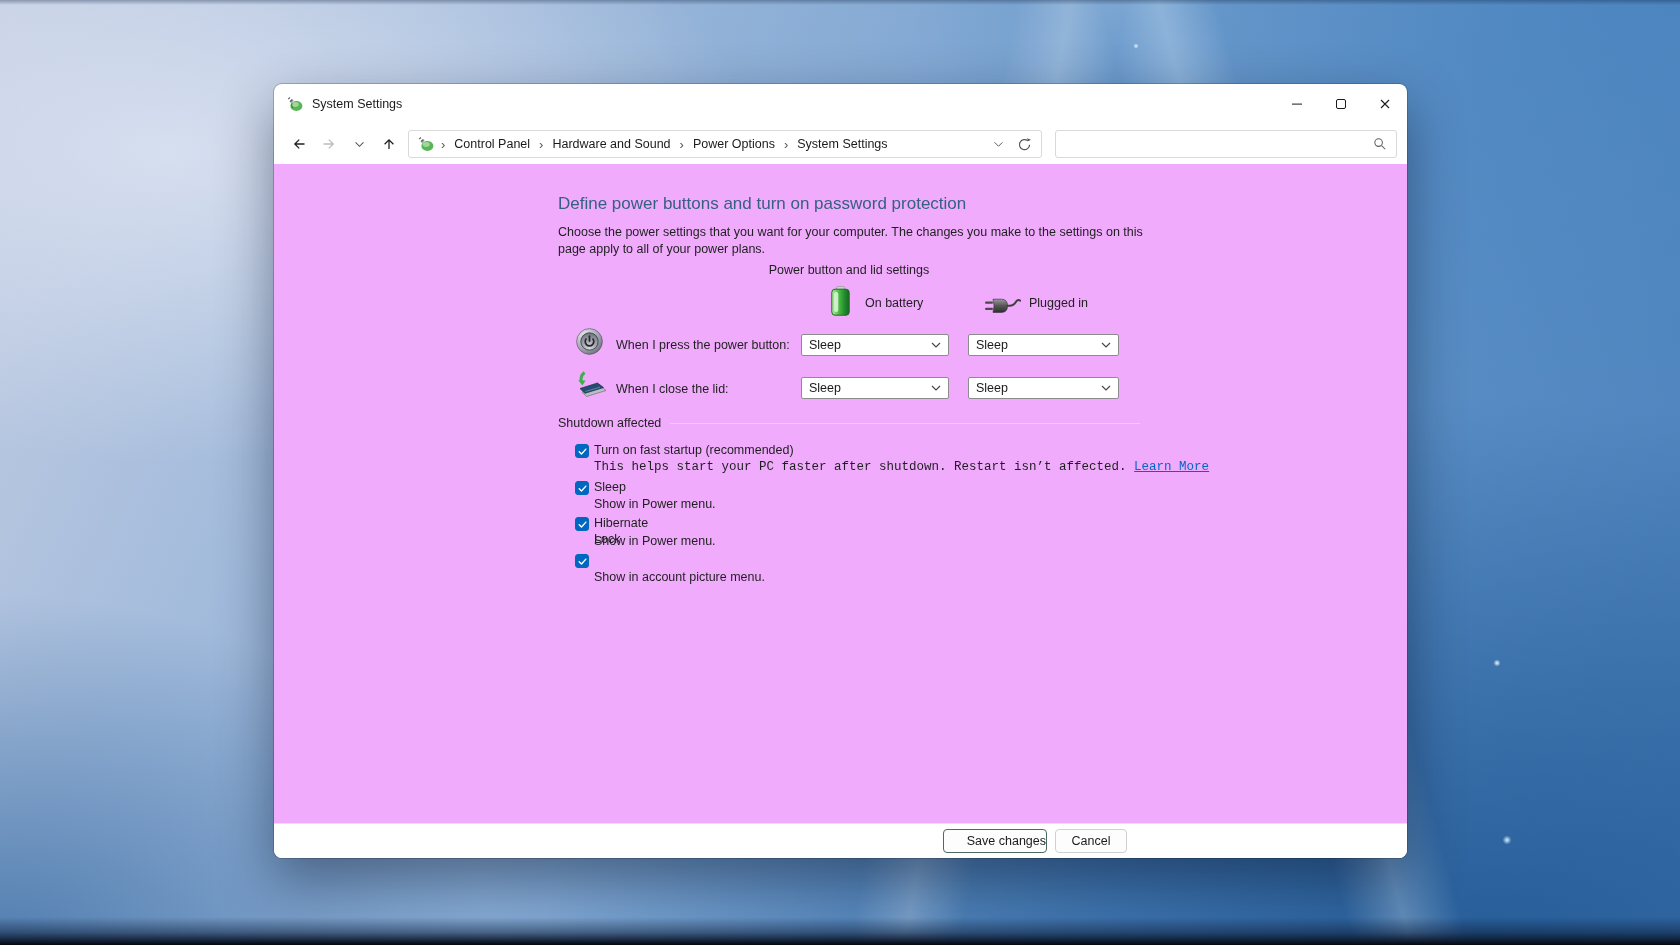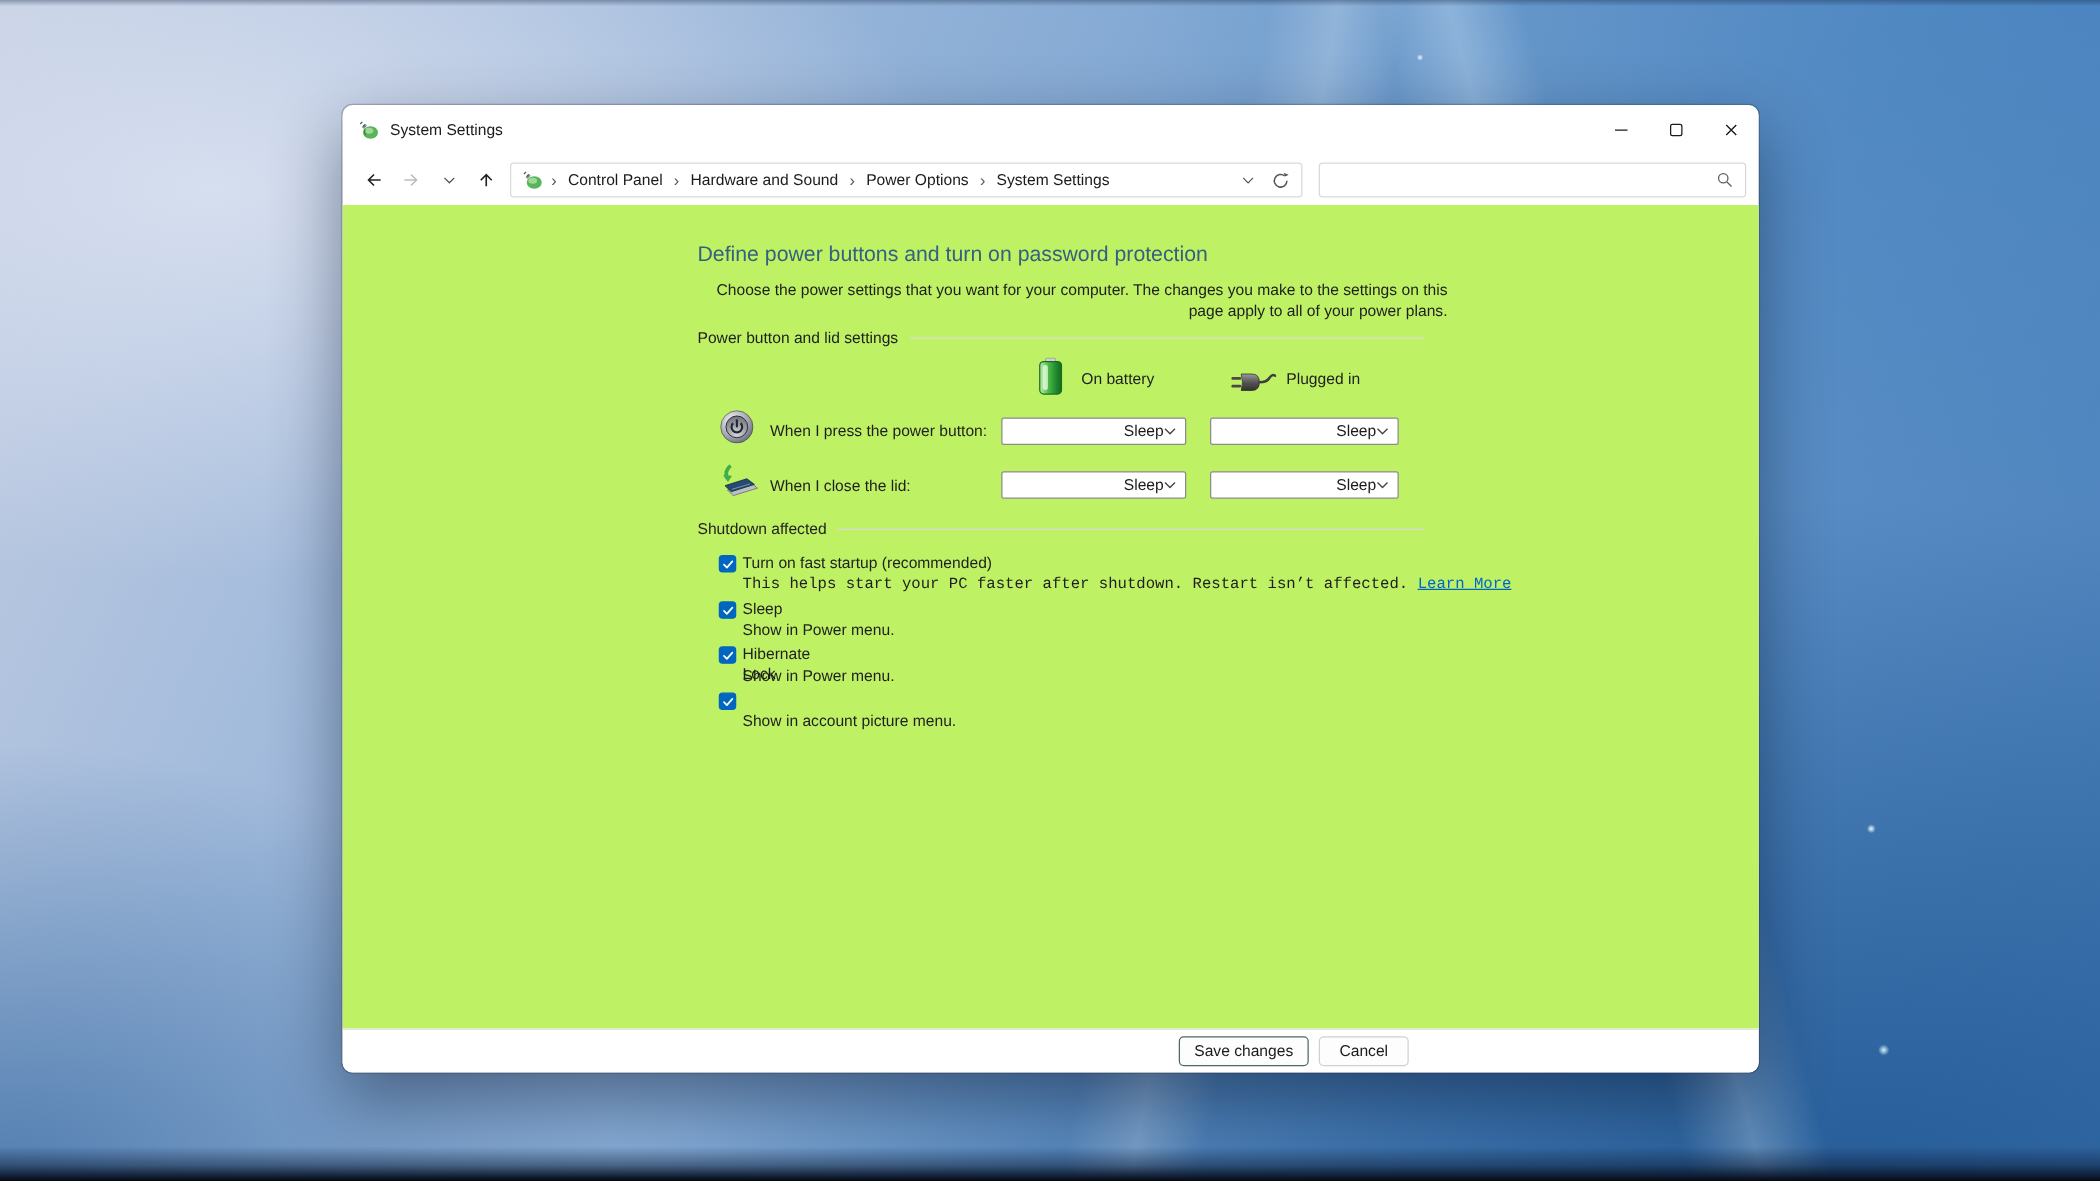--- a/index.html
+++ b/index.html
@@ -37,21 +37,21 @@
   .addressbar{margin-left:4px;width:634px;height:28px;flex:none;border:1px solid #d9d9d9;border-radius:3px;display:flex;align-items:center;padding:0 4px 0 9px;box-sizing:border-box;font-size:12.5px;color:#1b1b1b;}
   .crumb{padding:2px 2px;cursor:pointer;white-space:nowrap;}
   .sep{color:#555;margin:0 7px;font-size:13px;}
   .addr-actions{margin-left:auto;display:flex;align-items:center;color:#444;}
   .addr-actions .abtn{width:26px;height:24px;display:flex;align-items:center;justify-content:center;cursor:pointer;}
   .searchbox{margin-left:13px;width:342px;height:28px;flex:none;border:1px solid #d9d9d9;border-radius:3px;display:flex;align-items:center;padding:0 9px;box-sizing:border-box;}
   .searchbox input{border:none;outline:none;flex:1;font-size:12.5px;font-family:inherit;color:#1b1b1b;background:transparent;}
   .searchbox .mag{flex:none;display:inline-flex;color:#5f5f5f;}
 
   
-  .content{position:relative;flex:1;background:#bef264;font-size:12.5px;color:#1f1f1f;text-align:right;}
+  .content{position:relative;flex:1;background:#f0abfc;font-size:12.5px;color:#1f1f1f;}
   .abs{position:absolute;}
   h1.page-heading{position:absolute;left:284px;top:30px;margin:0;font-size:17px;font-weight:400;color:var(--heading,#35607f);}
   .desc{position:absolute;left:284px;top:60px;width:600px;margin:0;line-height:17px;}
   .group{position:absolute;left:284px;width:582px;display:flex;align-items:center;}
   .group .rule{flex:1;height:1px;background:#dbdbdb;margin-left:9px;}
   .col-head{position:absolute;font-size:12.5px;color:#1f1f1f;}
   .row-label{position:absolute;white-space:nowrap;}
   .select{position:absolute;height:22px;border:1px solid #8c8c8c;border-radius:2px;background:#fff;display:flex;align-items:center;padding:0 7px;box-sizing:border-box;cursor:pointer;}
   .select .sel-text{flex:1;font-size:12.5px;color:#1b1b1b;}
   .select .chev{flex:none;display:inline-flex;color:#444;}
@@ -191,21 +191,21 @@
             <path d="M9.8 9.8 L14 14" stroke="currentColor" stroke-width="1.2"></path>
           </svg>
         </span>
       </div>
     </div>
 
     <div class="content">
       <h1 class="page-heading">Define power buttons and turn on password protection</h1>
       <p class="desc">Choose the power settings that you want for your computer. The changes you make to the settings on this page apply to all of your power plans.</p>
 
-      <div class="group" style="top:99px;">
+      <div class="group" style="top:99px;flex-direction:column;">
         <span>Power button and lid settings</span>
         <span class="rule"></span>
       </div>
 
       <span class="abs" style="left:557px;top:122px;">
         <svg viewBox="0 0 19 30" width="19" height="30">
           <rect x="5.5" y="0.5" width="8" height="4.5" rx="1.2" fill="#cfd4cf" stroke="#9aa09a" stroke-width="0.8"></rect>
           <rect x="0.8" y="3.2" width="17.4" height="26" rx="3.2" fill="url(#batg)" stroke="#1e6b24"></rect>
           <rect x="3.1" y="6" width="4.2" height="20" rx="2" fill="#eefbe9" opacity="0.75"></rect>
         </svg>
@@ -310,18 +310,18 @@
       <span class="checkbox checked" style="left:301px;top:390px;">
         <svg viewBox="0 0 12 12" width="11" height="11">
             <path d="M2.4 6.3 L4.9 8.8 L9.7 3.4" stroke="#fff" stroke-width="1.5" fill="none" stroke-linecap="round" stroke-linejoin="round"></path>
           </svg>
       </span>
       <span class="opt-label" style="left:320px;top:368px;">Lock</span>
       <span class="opt-desc" style="left:320px;top:406px;">Show in account picture menu.</span>
     </div>
 
     <div class="footer">
-      <button class="btn primary" style="left:669px;width:104px;">Save changes</button>
+      <button class="btn primary" style="left:669px;width:104px;text-align:right;">Save changes</button>
       <button class="btn" style="left:781px;width:72px;">Cancel</button>
     </div>
 
   </div>
 </div>
 
 </body></html>

